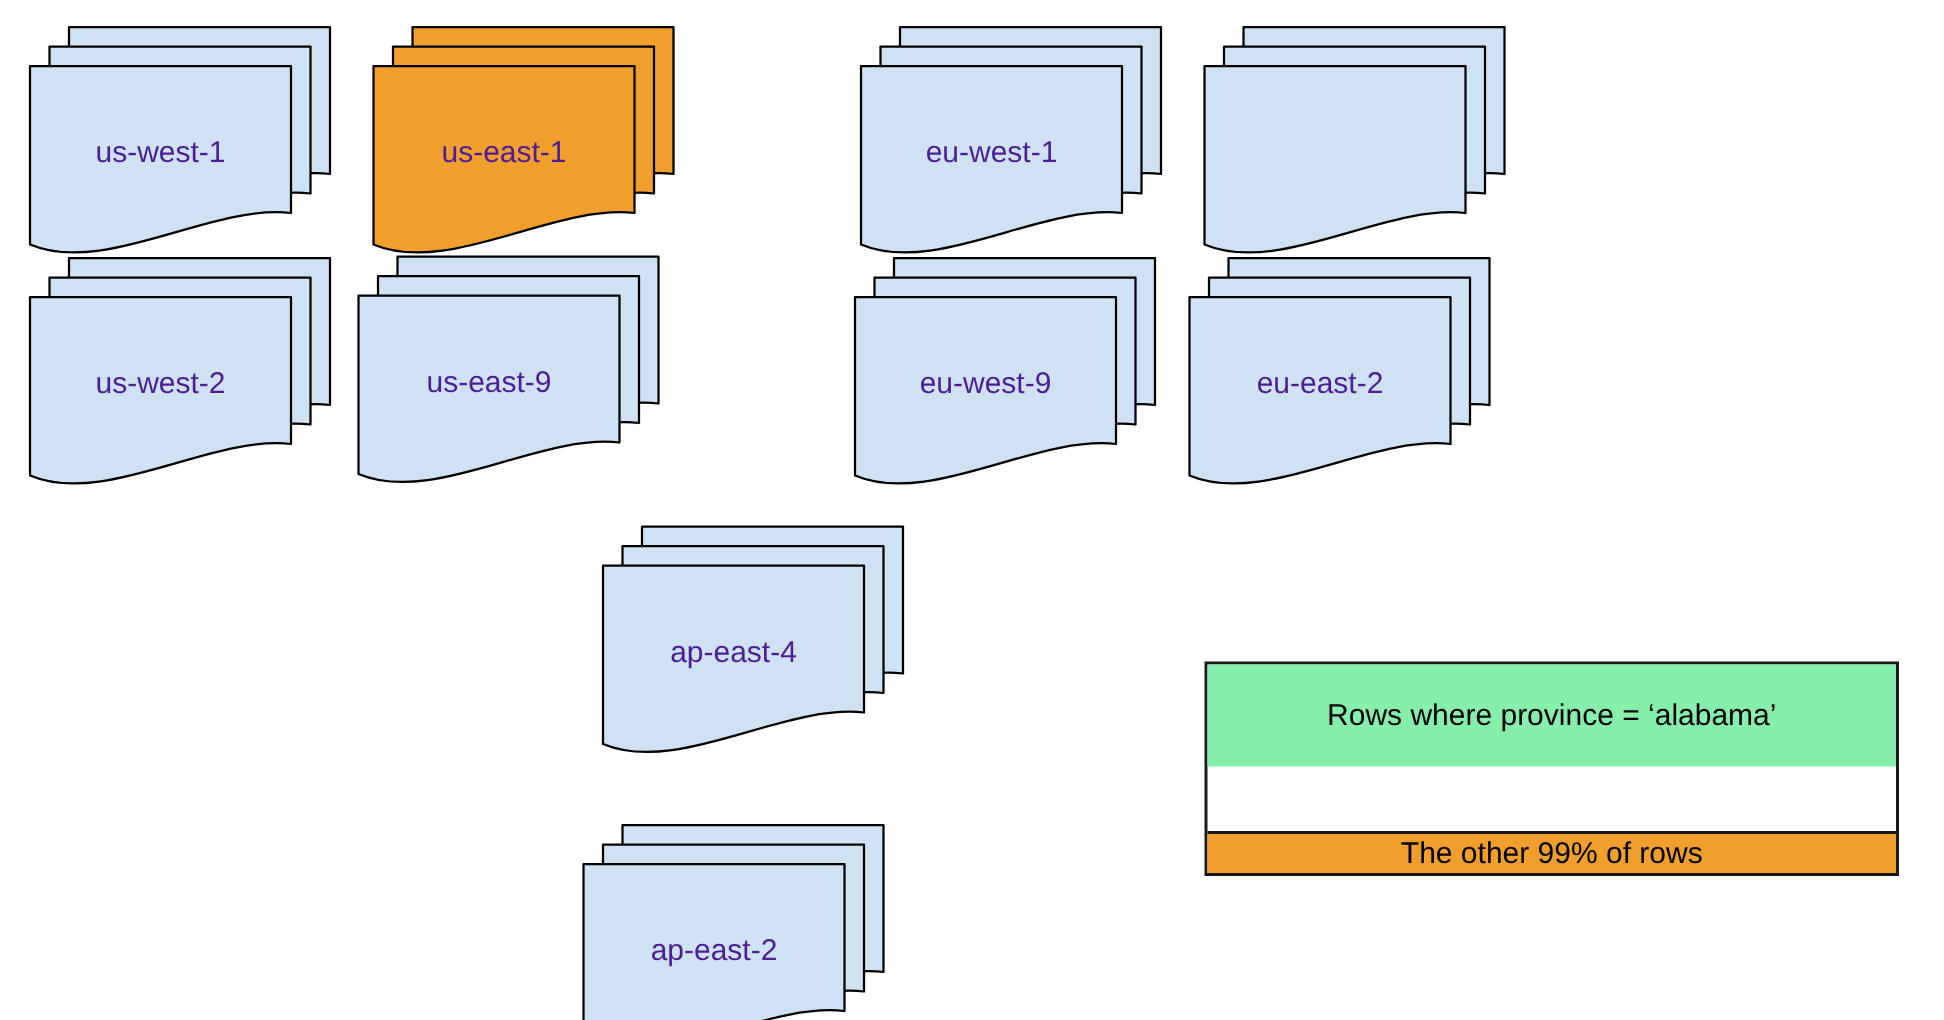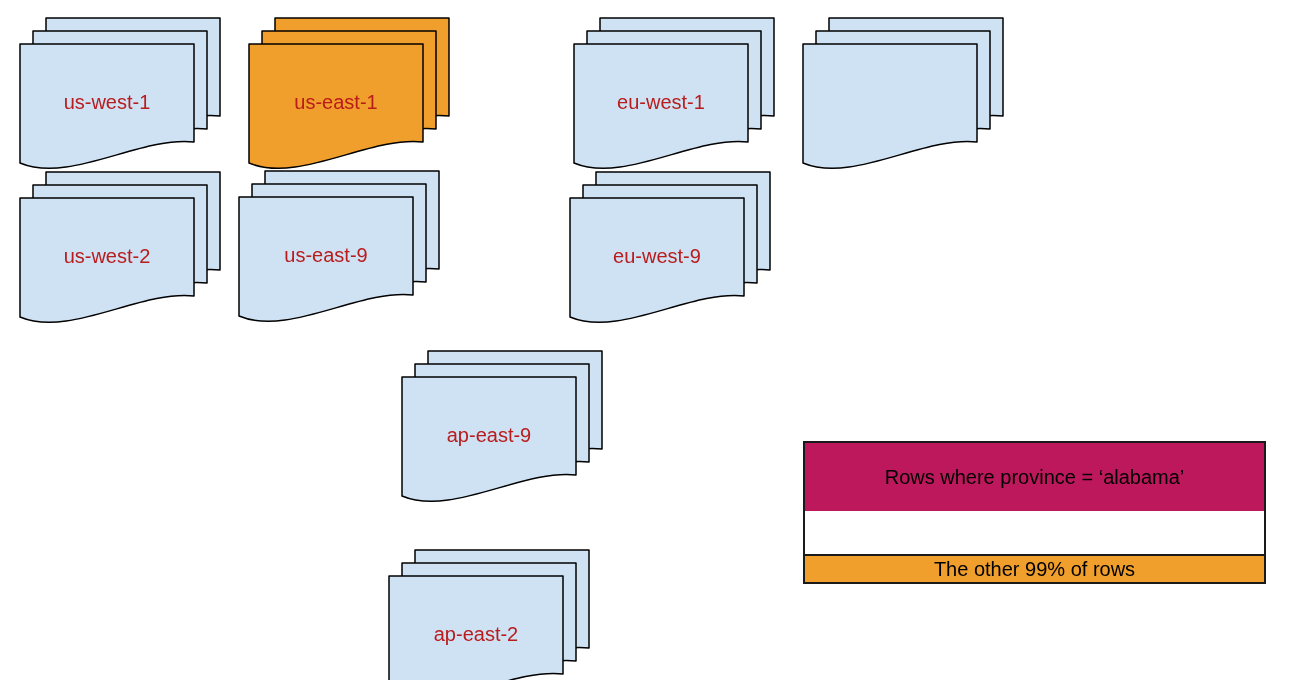--- a/index.html
+++ b/index.html
@@ -38,21 +38,21 @@
   .stack .stack-label {
     position: absolute;
     left: 1px;
     top: 27px;
     width: 174px;
     height: 116px;
     display: flex;
     align-items: center;
     justify-content: center;
     font-size: 20px;
-    color: #b91c1c;
+    color: #4c1d95;
     pointer-events: none;
   }
   .row-1 { z-index: 2; }
   .row-2 { z-index: 1; }
   .legend {
     position: absolute;
     left: 803px;
     top: 441px;
     width: 463px;
     height: 143px;
@@ -132,37 +132,45 @@
 
   <div class="stack row-2" style="left:569px; top:171px;">
     <svg width="203" height="158" viewBox="0 0 203 158">
       <path transform="translate(27,1)" d="M0 0 H174 V98 C120 92 50 140 0 119 Z"></path>
       <path transform="translate(14,14)" d="M0 0 H174 V98 C120 92 50 140 0 119 Z"></path>
       <path transform="translate(1,27)" d="M0 0 H174 V98 C120 92 50 140 0 119 Z"></path>
     </svg>
     <div class="stack-label">eu-west-9</div>
   </div>
 
+  <div class="stack row-2" style="left:792px; top:171px;">
+    <svg width="203" height="158" viewBox="0 0 203 158">
+      <path transform="translate(27,1)" d="M0 0 H174 V98 C120 92 50 140 0 119 Z"></path>
+      <path transform="translate(14,14)" d="M0 0 H174 V98 C120 92 50 140 0 119 Z"></path>
+      <path transform="translate(1,27)" d="M0 0 H174 V98 C120 92 50 140 0 119 Z"></path>
+    </svg>
+    <div class="stack-label">eu-east-2</div>
+  </div>
 
   <div class="stack row-1" style="left:401px; top:350px;">
     <svg width="203" height="158" viewBox="0 0 203 158">
       <path transform="translate(27,1)" d="M0 0 H174 V98 C120 92 50 140 0 119 Z"></path>
       <path transform="translate(14,14)" d="M0 0 H174 V98 C120 92 50 140 0 119 Z"></path>
       <path transform="translate(1,27)" d="M0 0 H174 V98 C120 92 50 140 0 119 Z"></path>
     </svg>
-    <div class="stack-label">ap-east-9</div>
+    <div class="stack-label">ap-east-4</div>
   </div>
 
   <div class="stack row-2" style="left:388px; top:501px;margin-top:48px;">
     <svg width="203" height="158" viewBox="0 0 203 158">
       <path transform="translate(27,1)" d="M0 0 H174 V98 C120 92 50 140 0 119 Z"></path>
       <path transform="translate(14,14)" d="M0 0 H174 V98 C120 92 50 140 0 119 Z"></path>
       <path transform="translate(1,27)" d="M0 0 H174 V98 C120 92 50 140 0 119 Z"></path>
     </svg>
     <div class="stack-label">ap-east-2</div>
   </div>
 
   <div class="legend">
-    <div class="legend-cell top" style="background-color: #be185d;">Rows where province = ‘alabama’</div>
+    <div class="legend-cell top" style="background-color: #86efac;">Rows where province = ‘alabama’</div>
     <div class="legend-cell bottom" style="background-color: rgb(240, 158, 44);">The other 99% of rows</div>
   </div>
 
 </div>
 
 </body></html>

